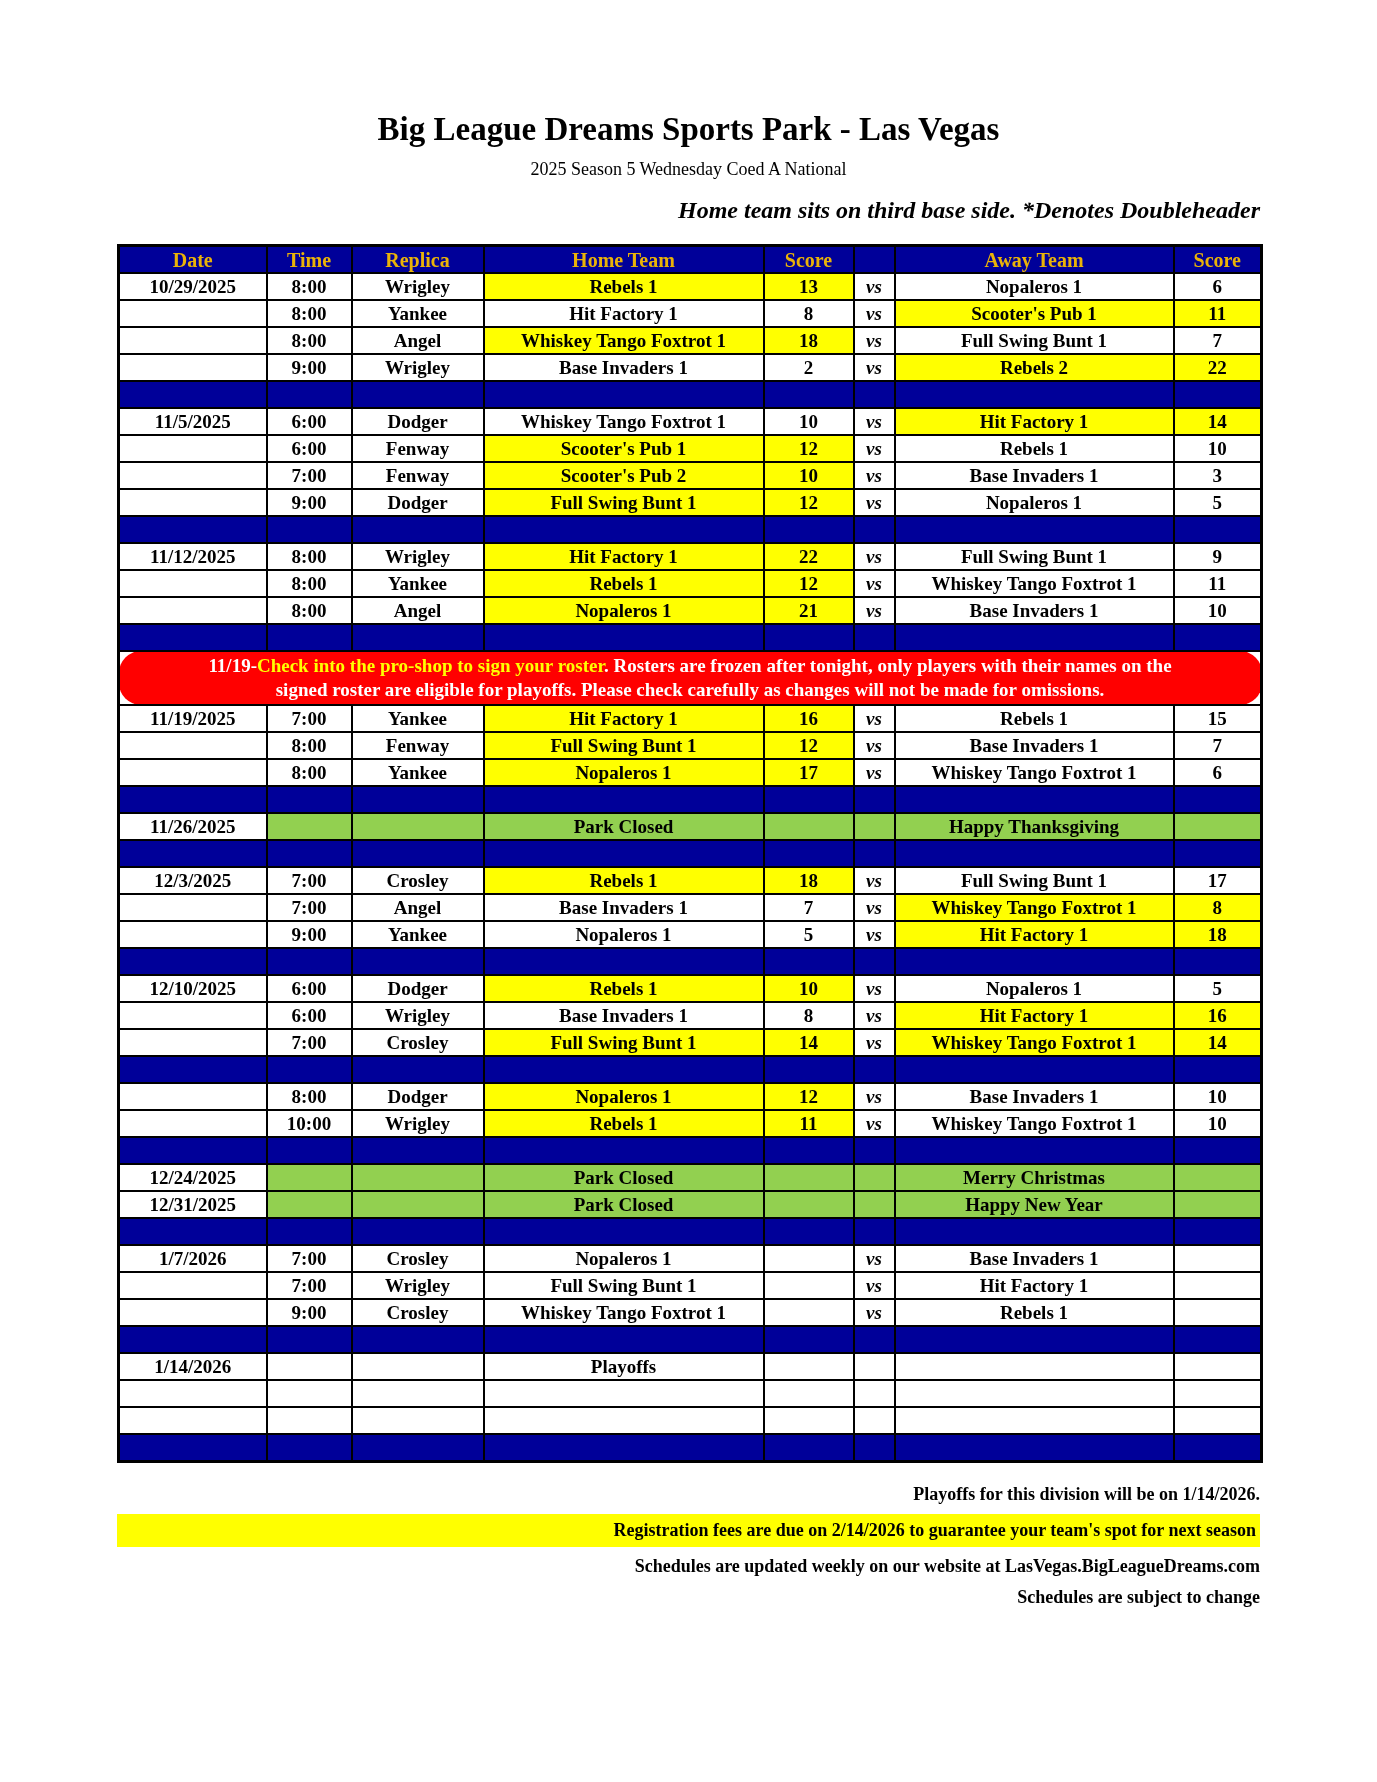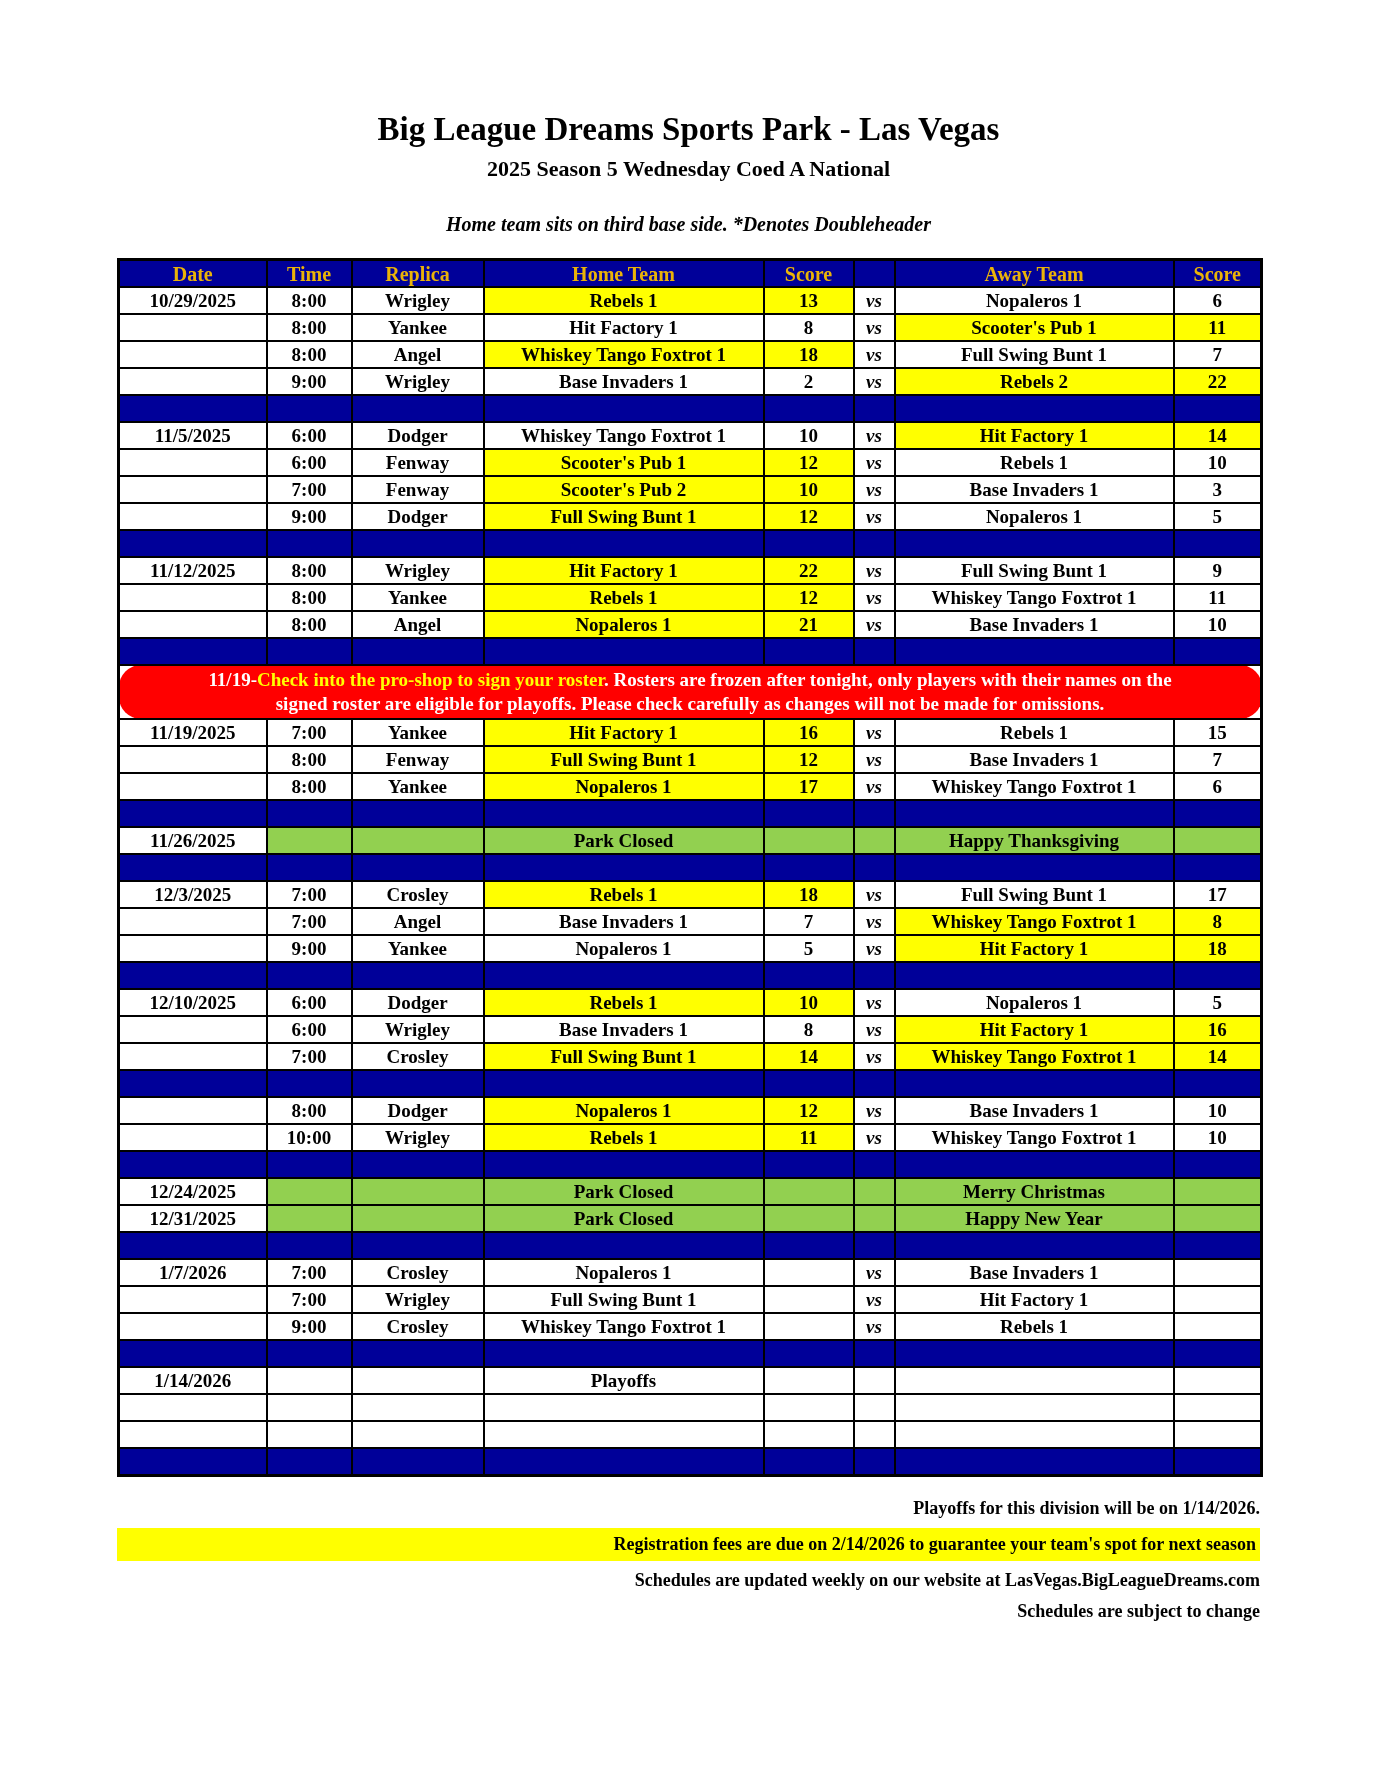--- a/index.html
+++ b/index.html
@@ -11,22 +11,22 @@
   html,body{margin:0;padding:0;background:#ffffff;}
   body{
     width:1377px;height:1782px;
     font-family:"Liberation Serif", serif;
     color:#000;
     -webkit-font-smoothing:antialiased;
   }
   .page{width:1374px;height:1782px;overflow:hidden;padding-top:110px;box-sizing:border-box;}
   .head-wrap{width:1143px;margin-left:117px;text-align:center;}
   .title{font-size:33px;line-height:38px;font-weight:bold;margin:0;}
-  .subtitle{font-size:22px;line-height:30px;font-weight:bold;margin:6px 0 0 0;}
-  .note{font-size:20px;line-height:24px;font-weight:bold;font-style:italic;margin:28px 0 0 0;}
+  .subtitle{font-size:18px;line-height:30px;font-weight:normal;margin:6px 0 0 0;}
+  .note{font-size:24px;line-height:24px;font-weight:bold;font-style:italic;margin:14px 0 0 0;text-align:right;}
 
   table.schedule{
     margin:22px 0 0 117px;
     width:1143px;
     border-collapse:collapse;
     table-layout:fixed;
     border:3px solid #000;
   }
   table.schedule th, table.schedule td{
     border:2px solid #000;

